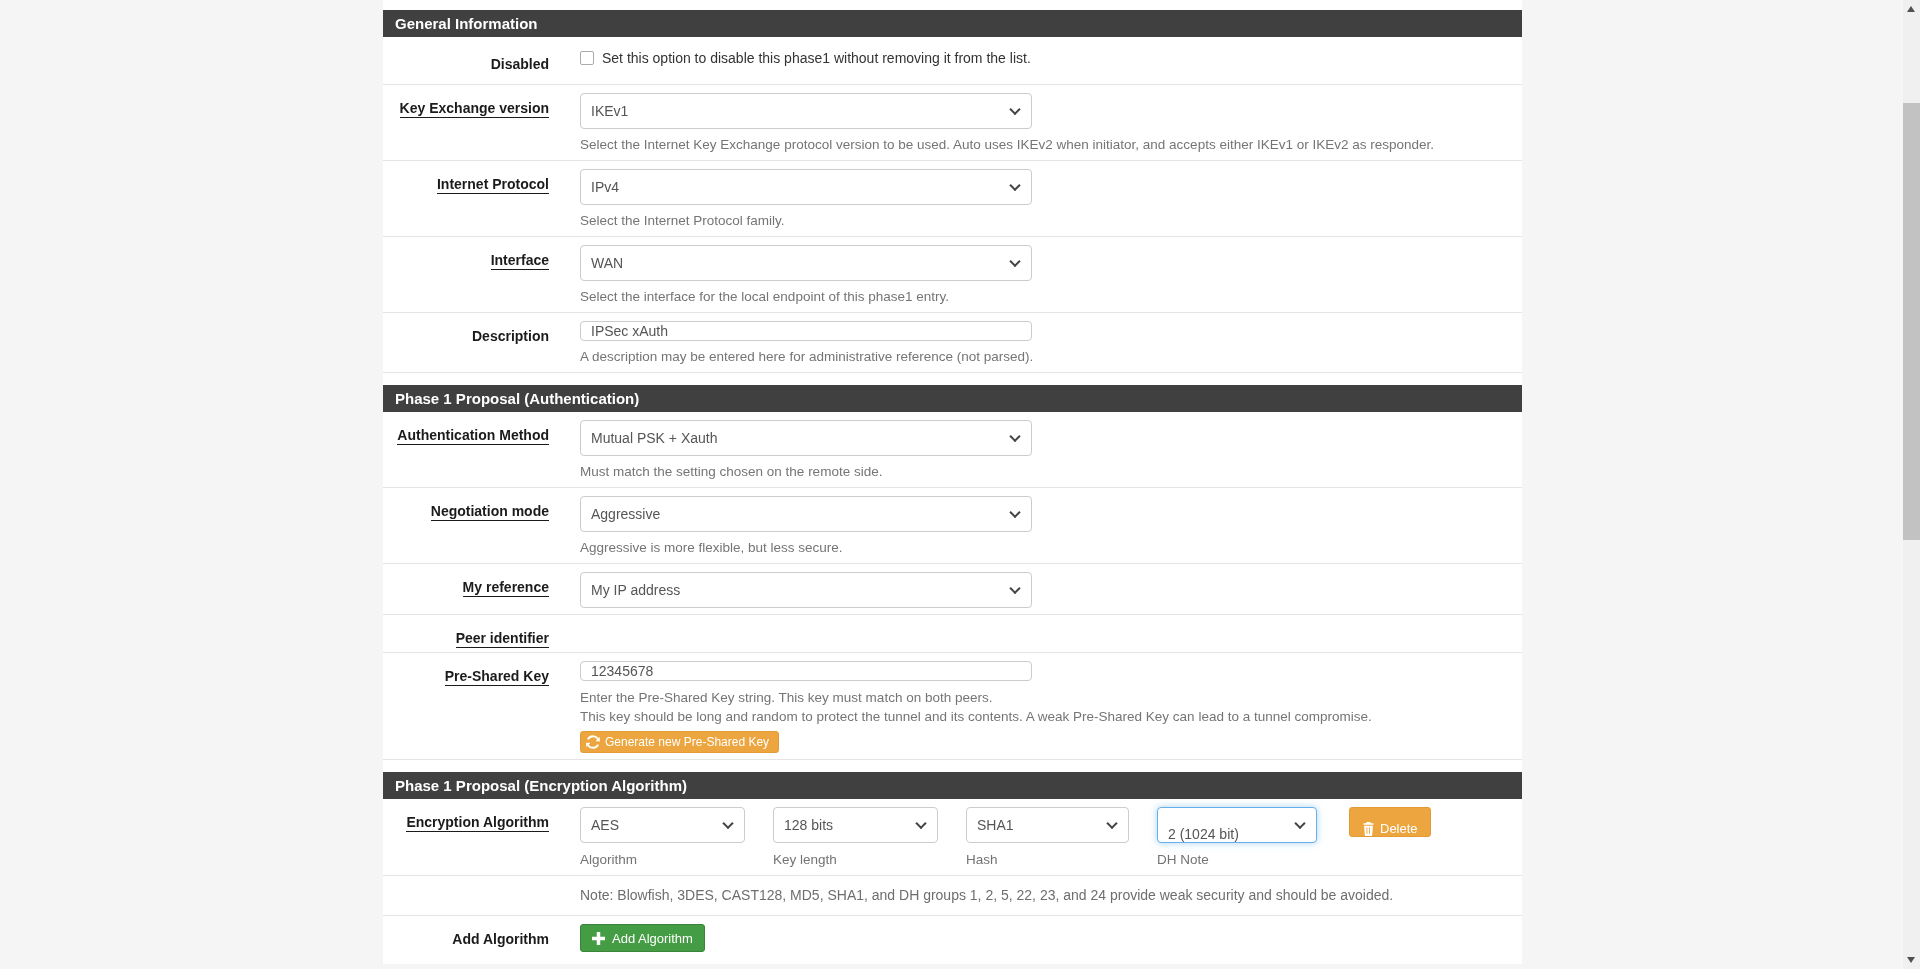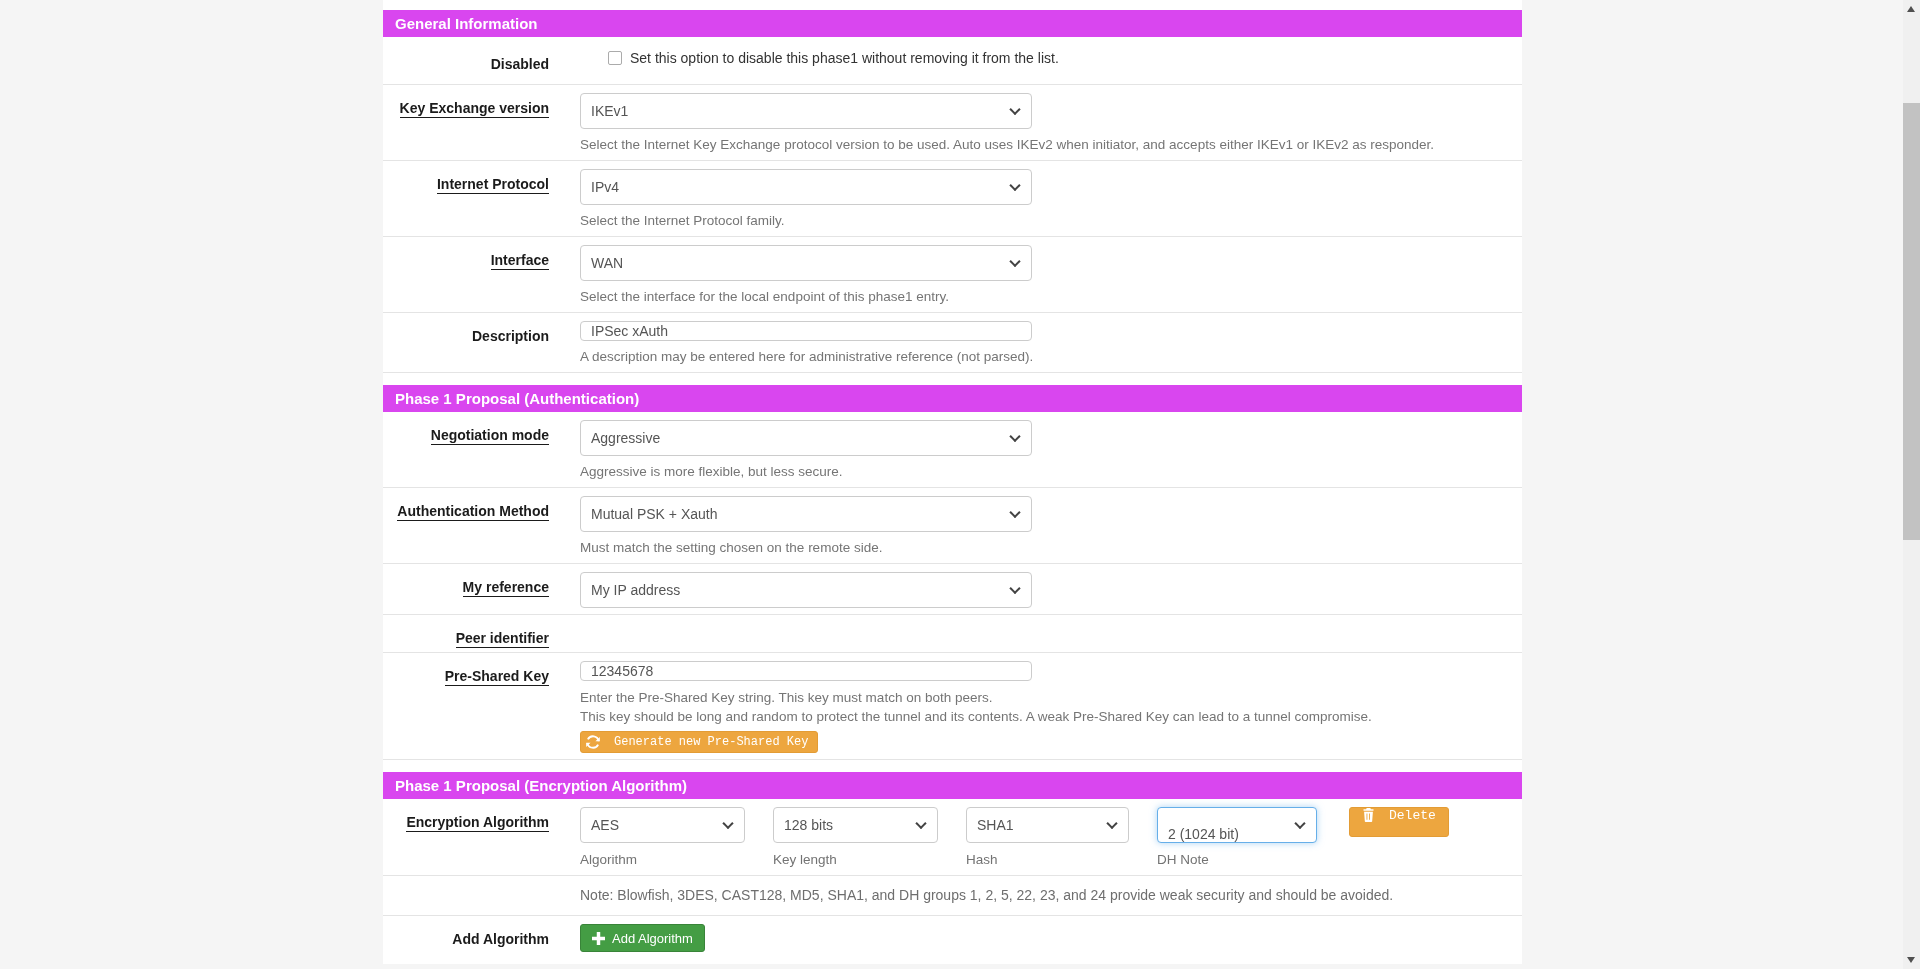--- a/index.html
+++ b/index.html
@@ -8,21 +8,21 @@
     background:#f5f5f5;
     font-family:"Liberation Sans", sans-serif;
     font-size:14px;
     color:#333;
   }
   .content {
     position:absolute; left:383px; top:0; width:1139px;
     background:#ffffff; padding-top:10px; padding-bottom:6px;
   }
   .section-header {
-    height:27px; background:#d946ef; color:#ffffff;
+    height:27px; background:#404040; color:#ffffff;
     font-weight:bold; font-size:15px;
     display:flex; align-items:center; padding-left:12px;
   }
   .section-gap { height:12px; background:#ffffff; }
   .form-row {
     display:flex; align-items:flex-start;
     border-bottom:1px solid #e4e4e4;
     padding:8px 0 6px 0; background:#fff;
   }
   .label-col {
@@ -46,33 +46,33 @@
     position:absolute; right:12px; top:50%; width:8px; height:8px;
     border-right:2px solid #444; border-bottom:2px solid #444;
     transform:translateY(-70%) rotate(45deg);
   }
   .txt {
     width:452px; height:20px; border:1px solid #cccccc; border-radius:4px;
     padding:0 10px; color:#555; font-size:14px; background:#fff;
     font-family:"Liberation Sans", sans-serif;
   }
   .help { color:#757575; font-size:13.5px; line-height:19px; margin-top:6px; }
-  .check-row { padding:12px 0 12px 0;gap:28px; }
+  .check-row { padding:12px 0 12px 0; }
   .check-wrap { display:flex; align-items:flex-start; }
   .checkbox {
     width:14px; height:14px; border:1px solid #ababab; border-radius:2px;
     background:#fff; margin-top:2px; flex:0 0 14px; cursor:pointer;
   }
   .check-text { margin-left:8px; color:#333; line-height:19px; }
   .inline-pair { display:flex; }
   .inline-pair .sel { margin-right:31px; }
   .btn-warning {
-    display:inline-flex; align-items:flex-start; gap:14px;
+    display:inline-flex; align-items:flex-end; gap:5px;
     background:#eda63f; border:1px solid #e39c35; border-radius:3px;
-    color:#fff; cursor:pointer; font-family:Liberation Mono, monospace;
+    color:#fff; cursor:pointer; font-family:Liberation Sans, sans-serif;
   }
   .btn-generate { font-size:12px; padding:3px 9px 3px 5px; margin-top:5px; }
   .btn-delete { font-size:13px; height:30px; padding:0 12px; }
   .btn-success {
     display:inline-flex; align-items:center; gap:7px;
     background:#449d44; border:1px solid #398439; border-radius:3px;
     color:#fff; font-size:13px; height:28px; padding:0 11px; cursor:pointer;
     font-family:"Liberation Sans", sans-serif;
   }
   .algo-row { display:flex; align-items:flex-start; }
@@ -169,41 +169,41 @@
   </div>
 
   <div class="section-gap"></div>
 
   <div class="section-header">
     <span>Phase 1 Proposal (Authentication)</span>
   </div>
 
   <div class="form-row">
     <div class="label-col">
+      <span class="lbl-underline">Authentication Method</span>
+    </div>
+    <div class="ctrl-col">
+      <div class="sel">
+        <span>Mutual PSK + Xauth</span>
+        <span class="chev"></span>
+      </div>
+      <div class="help">Must match the setting chosen on the remote side.</div>
+    </div>
+  </div>
+
+  <div class="form-row">
+    <div class="label-col">
       <span class="lbl-underline">Negotiation mode</span>
     </div>
     <div class="ctrl-col">
       <div class="sel">
         <span>Aggressive</span>
         <span class="chev"></span>
       </div>
       <div class="help">Aggressive is more flexible, but less secure.</div>
-    </div>
-  </div>
-
-  <div class="form-row">
-    <div class="label-col">
-      <span class="lbl-underline">Authentication Method</span>
-    </div>
-    <div class="ctrl-col">
-      <div class="sel">
-        <span>Mutual PSK + Xauth</span>
-        <span class="chev"></span>
-      </div>
-      <div class="help">Must match the setting chosen on the remote side.</div>
     </div>
   </div>
 
   <div class="form-row">
     <div class="label-col">
       <span class="lbl-underline">My reference</span>
     </div>
     <div class="ctrl-col">
       <div class="sel">
         <span>My IP address</span>

